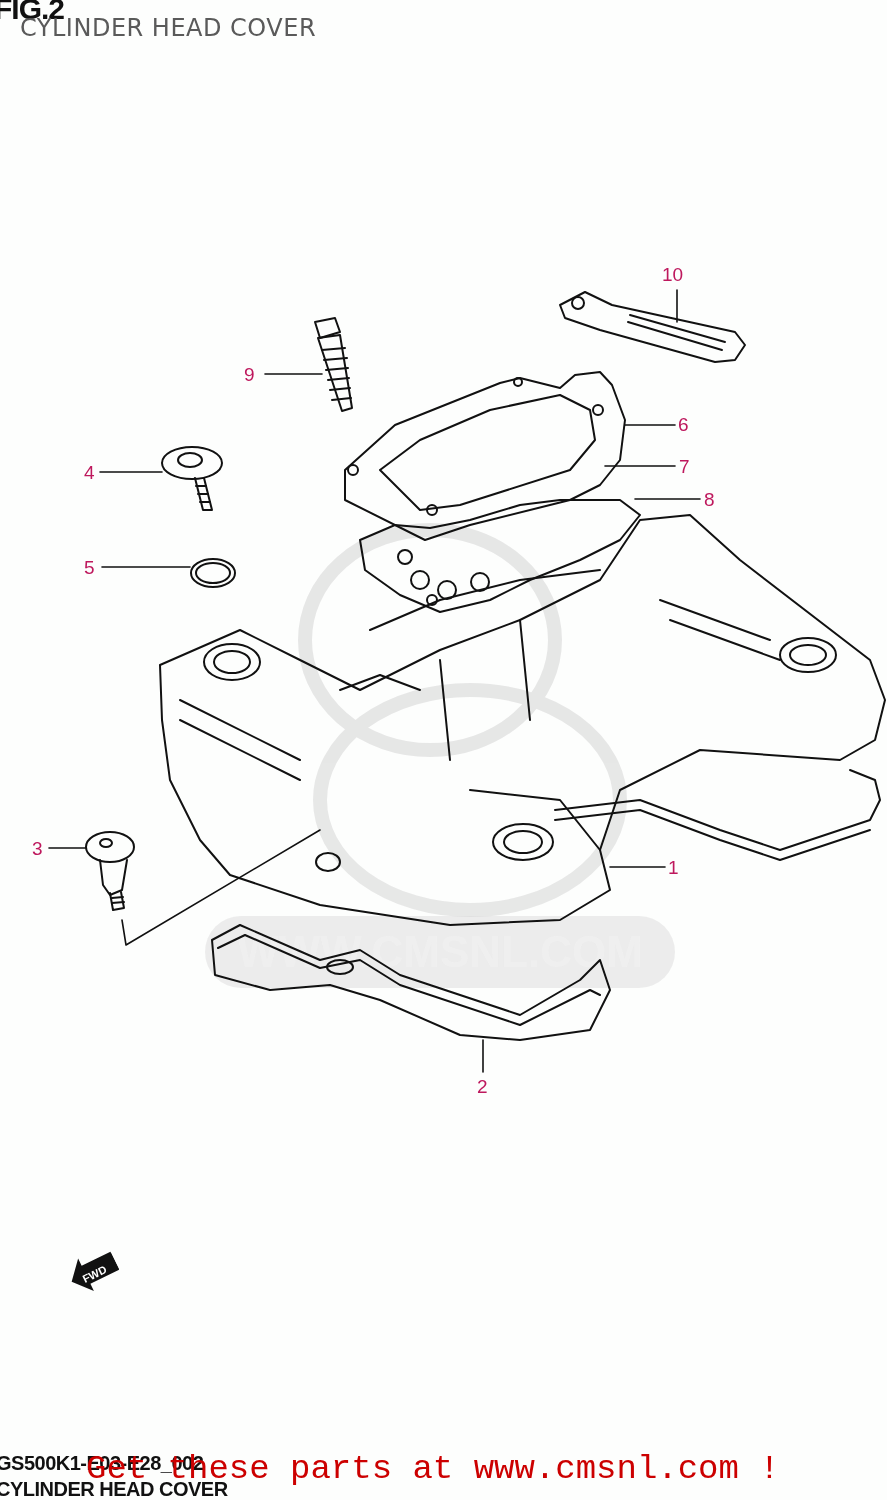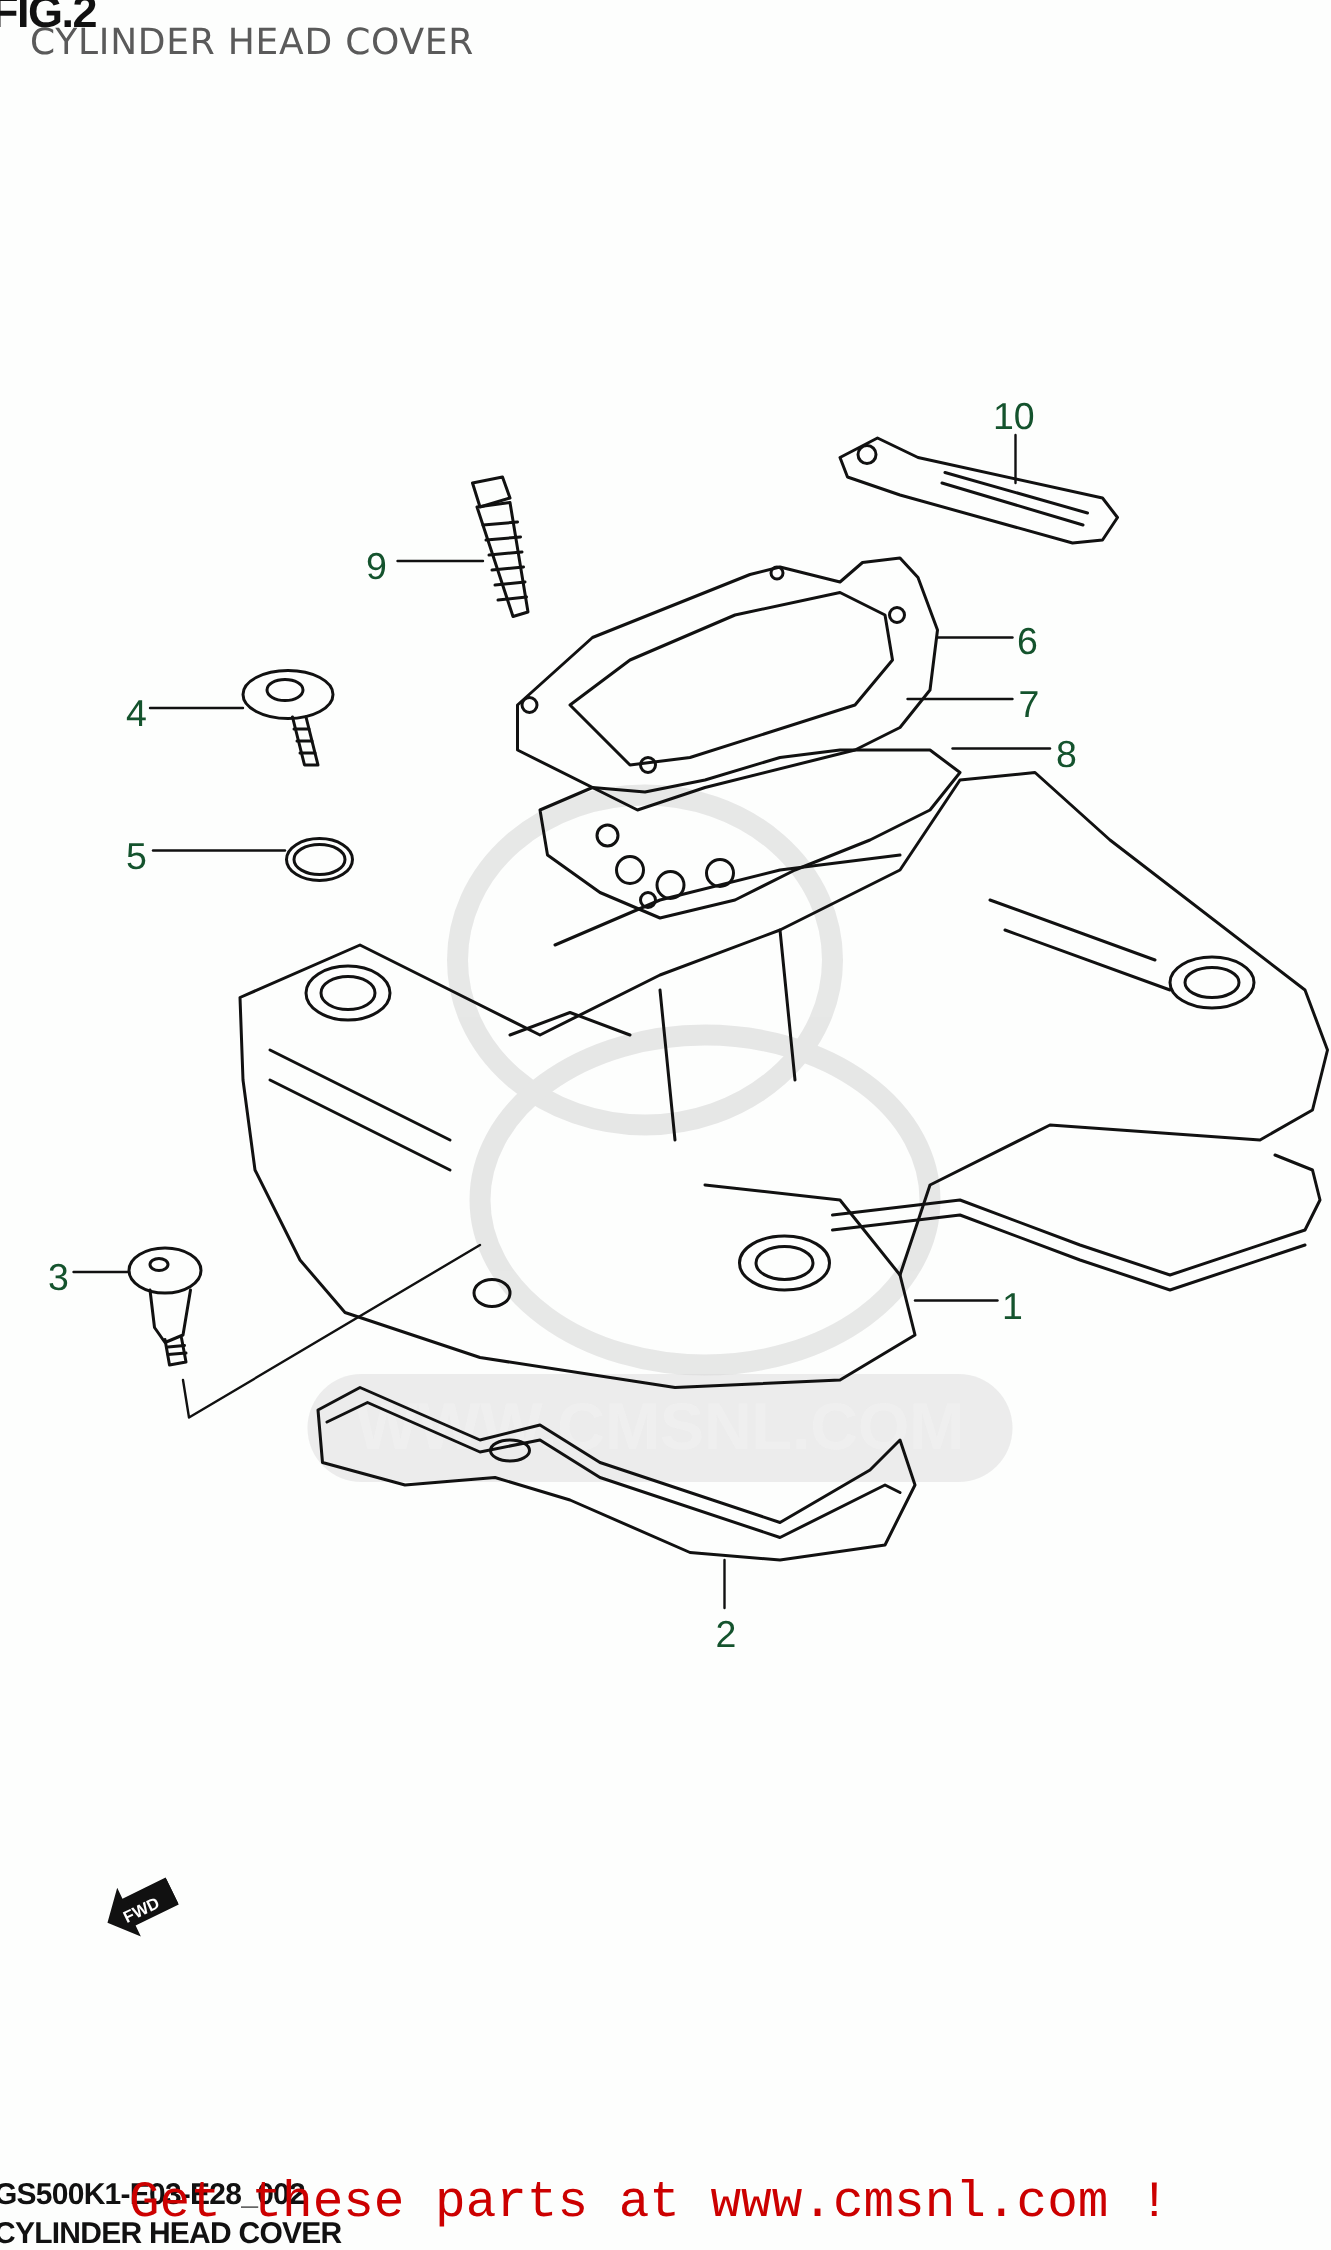--- a/index.html
+++ b/index.html
@@ -1,20 +1,20 @@
 <!DOCTYPE html>
 <html><head>
 <meta charset="utf-8">
 <style>
   html, body { margin:0; padding:0; background:#fdfefd; }
   body { width:887px; height:1500px; position:relative; overflow:hidden; font-family:"Liberation Sans", sans-serif; }
   .fig-label { position:absolute; left:-6px; top:-8px; font-family:"Liberation Sans", sans-serif; font-weight:bold; font-size:30px; color:#111; letter-spacing:-1px; }
   .page-title { position:absolute; left:20px; top:14px; font-family:"DejaVu Sans", sans-serif; font-size:24px; color:#5a5a5a; letter-spacing:0.5px; }
   svg.diagram { position:absolute; left:0; top:0; }
-  .callout { position:absolute; font-family:"Liberation Sans", sans-serif; font-size:25px; color:#14532d; }
+  .callout { position:absolute; font-family:"Liberation Sans", sans-serif; font-size:19px; color:#be185d; }
   .footer-code { position:absolute; left:-4px; top:1452px; font-family:"Liberation Sans", sans-serif; font-weight:bold; font-size:20px; color:#111; letter-spacing:-0.5px; }
   .footer-name { position:absolute; left:-4px; top:1478px; font-family:"Liberation Sans", sans-serif; font-weight:bold; font-size:20px; color:#111; letter-spacing:-0.5px; }
   .promo { position:absolute; left:86px; top:1450px; font-family:Liberation Mono, monospace; font-size:34px; color:#cc0000; white-space:nowrap; }
   .watermark-text { position:absolute; left:205px; top:916px; width:470px; height:72px; background:rgba(215,215,215,0.45); border-radius:36px; color:rgba(240,240,240,0.9); font-family:"Liberation Sans", sans-serif; font-weight:bold; font-size:44px; text-align:center; line-height:72px; }
 </style>
 </head>
 <body>
 
 <div class="watermark-text">WWW.CMSNL.COM</div>
 

